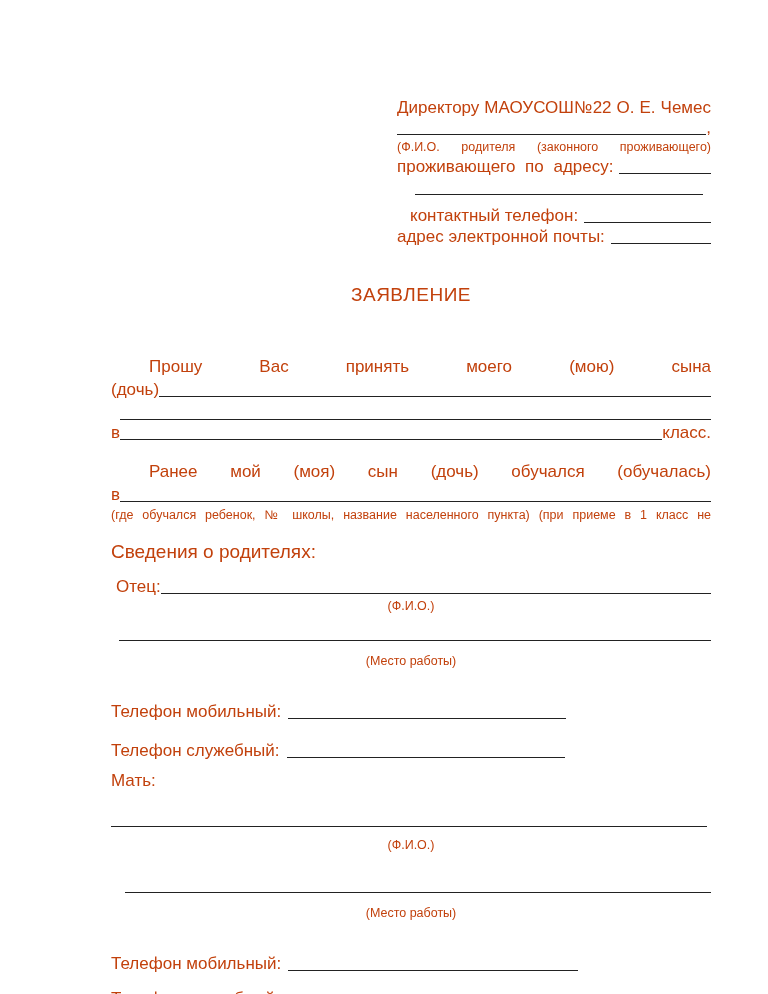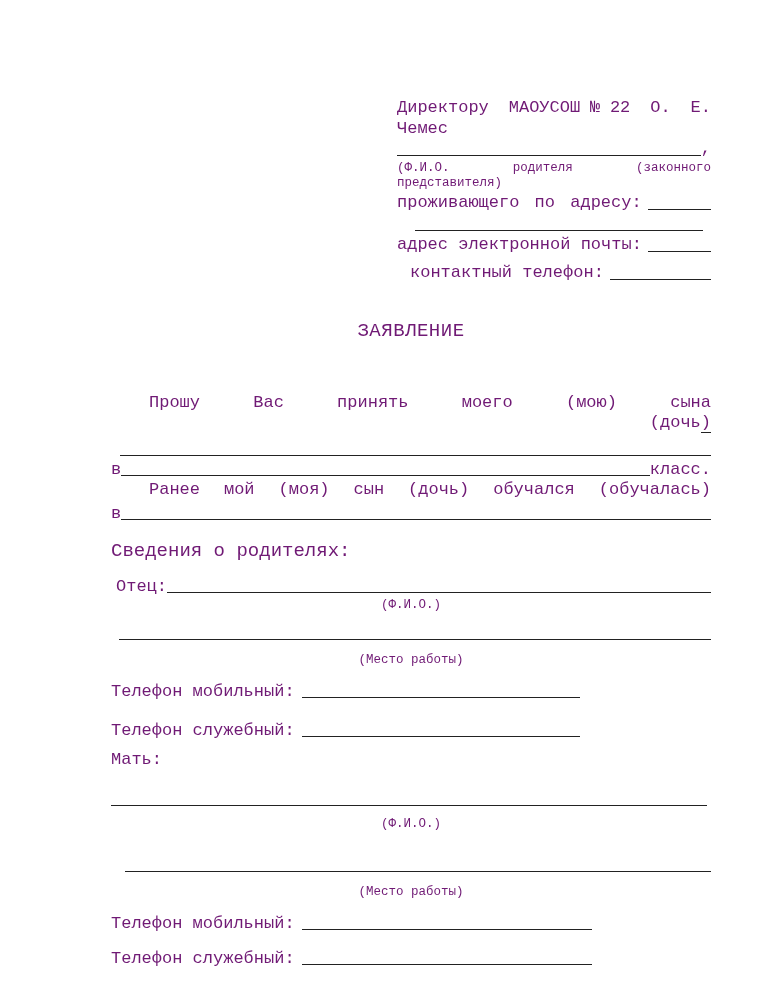--- a/index.html
+++ b/index.html
@@ -2,22 +2,22 @@
 <html lang="ru"><head>
 <meta charset="utf-8">
 <style>
   * { margin: 0; padding: 0; box-sizing: border-box; }
   html, body { background: #ffffff; }
   .page {
     position: relative;
     width: 768px;
     height: 994px;
     background: #ffffff;
-    color: #701a75;
-    font-family: Liberation Mono, monospace;
+    color: #c2410c;
+    font-family: Liberation Sans, sans-serif;
     font-size: 17px;
     overflow: hidden;
   }
   .content {
     padding: 97px 57px 0 111px; 
   }
   .row {
     display: flex;
     align-items: flex-end;
   }
@@ -44,39 +44,39 @@
   .hb-cont { height: 21px; }
   .hb-cont .fill { margin-left: 18px; margin-right: 8px; }
   .hb-email { min-height: 21px; }
   .hb-email span:first-child { padding-right: 6px; white-space: nowrap; }
   .hb-phone { margin-top: 7px; min-height: 21px; }
   .hb-phone .lbl { padding-left: 13px; padding-right: 6px; white-space: nowrap; }
 
   .doc-title { margin-top: 37px; font-size: 19px; letter-spacing: 0.5px; text-align: center; }
 
   .p-first { margin-top: 50px; line-height: 21px; text-indent: 38px; }
-  .row-daughter { height: 23px; flex-direction: column; }
+  .row-daughter { height: 23px; }
   .row-daughter .lbl { white-space: nowrap; }
   .blank-full { height: 20px; border-bottom: 1px solid #222222; margin-left: 9px; }
   .row-childnote { height: 23px; }
   .row-childnote .note { margin-right: 5px; white-space: nowrap; line-height: 17px; }
   .row-childnote .word { white-space: nowrap; }
 
-  .p-second { line-height: 21px; text-indent: 38px; }
+  .p-second { margin-top: 18px; line-height: 21px; text-indent: 38px; }
   .row-v { height: 23px; }
   .school-note { margin-top: 2px; line-height: 16.5px; }
 
   .parents-heading { margin-top: 17px; font-size: 19px; }
 
   .row-father { margin-top: 12px; height: 22px; padding-left: 5px; }
   .row-father .lbl, .row-mother-label { white-space: nowrap; }
   .caption-fio { margin-top: 2px; }
   .blank-work { height: 17px; border-bottom: 1px solid #222222; margin-top: 11px; margin-left: 8px; }
   .caption-work { margin-top: 13px; }
-  .row-phone { margin-top: 12px; height: 22px; }
+  .row-phone { margin-top: 32px; height: 22px; }
   .row-phone .lbl { padding-right: 7px; white-space: nowrap; }
   .row-phone .fixedfill { width: 278px; }
   .row-phone2 { margin-top: 17px; }
 
   .mother-label { margin-top: 10px; height: 22px; }
   .mother-fio-line { height: 21px; border-bottom: 1px solid #222222; margin-top: 13px; margin-right: 4px; }
   .mother-caption-fio { margin-top: 11px; }
   .mother-work-line { height: 17px; border-bottom: 1px solid #222222; margin-top: 24px; margin-left: 14px; }
   .mother-caption-work { margin-top: 13px; }
   .m-phone .fixedfill { width: 290px; }
@@ -86,34 +86,34 @@
 
 <div class="page">
   <div class="content">
 
     <div class="header-block">
       <div class="jl">Директору МАОУСОШ№22 О. Е. Чемес</div>
       <div class="row hb-row2">
         <span class="fill"></span>
         <span>,</span>
       </div>
-      <div class="small jl hb-note">(Ф.И.О. родителя (законного представителя)</div>
+      <div class="small jl hb-note">(Ф.И.О. родителя (законного проживающего)</div>
       <div class="row hb-addr">
         <span class="lbl">проживающего по адресу:</span>
         <span class="fill"></span>
       </div>
       <div class="row hb-cont">
         <span class="fill"></span>
       </div>
+      <div class="row hb-phone">
+        <span class="lbl">контактный телефон:</span>
+        <span class="fill"></span>
+      </div>
       <div class="row hb-email">
         <span>адрес электронной почты:</span>
-        <span class="fill"></span>
-      </div>
-      <div class="row hb-phone">
-        <span class="lbl">контактный телефон:</span>
         <span class="fill"></span>
       </div>
     </div>
 
     <div class="doc-title">ЗАЯВЛЕНИЕ</div>
 
     <div class="p-first jl">Прошу Вас принять моего (мою) сына</div>
     <div class="row row-daughter">
       <span class="lbl">(дочь)</span>
       <span class="fill"></span>
@@ -124,20 +124,21 @@
       <span class="fill"></span>
       <span class="word">класс.</span>
     </div>
 
     <div class="p-second jl">Ранее мой (моя) сын (дочь) обучался (обучалась)</div>
     <div class="row row-v">
       <span class="word">в</span>
       <span class="fill"></span>
     </div>
     <div class="small school-note">
+      <div class="jl">(где обучался ребенок, № школы, название населенного пункта) (при приеме в 1 класс не</div>
     </div>
 
     <div class="parents-heading">Сведения о родителях:</div>
 
     <div class="row row-father">
       <span class="lbl">Отец:</span>
       <span class="fill"></span>
     </div>
     <div class="small center caption-fio">(Ф.И.О.)</div>
     <div class="blank-work"></div>

